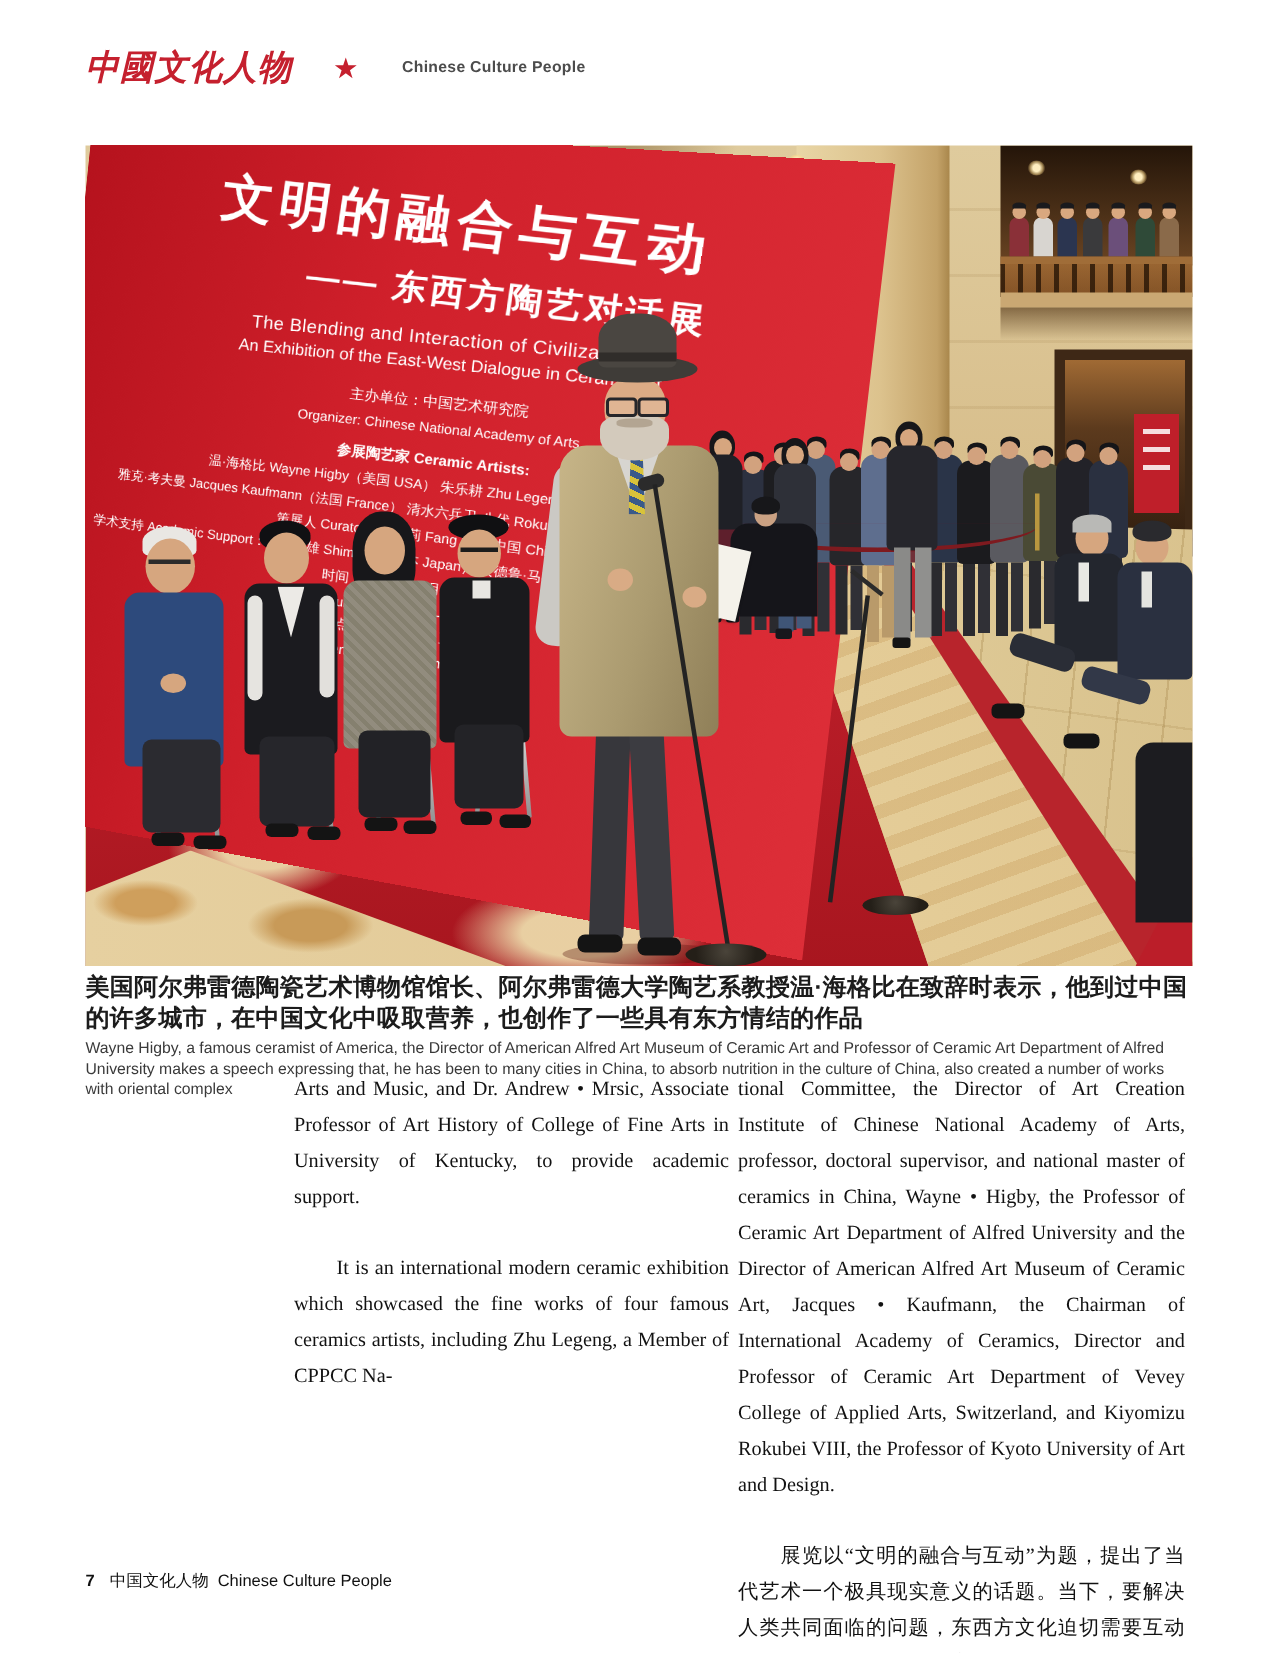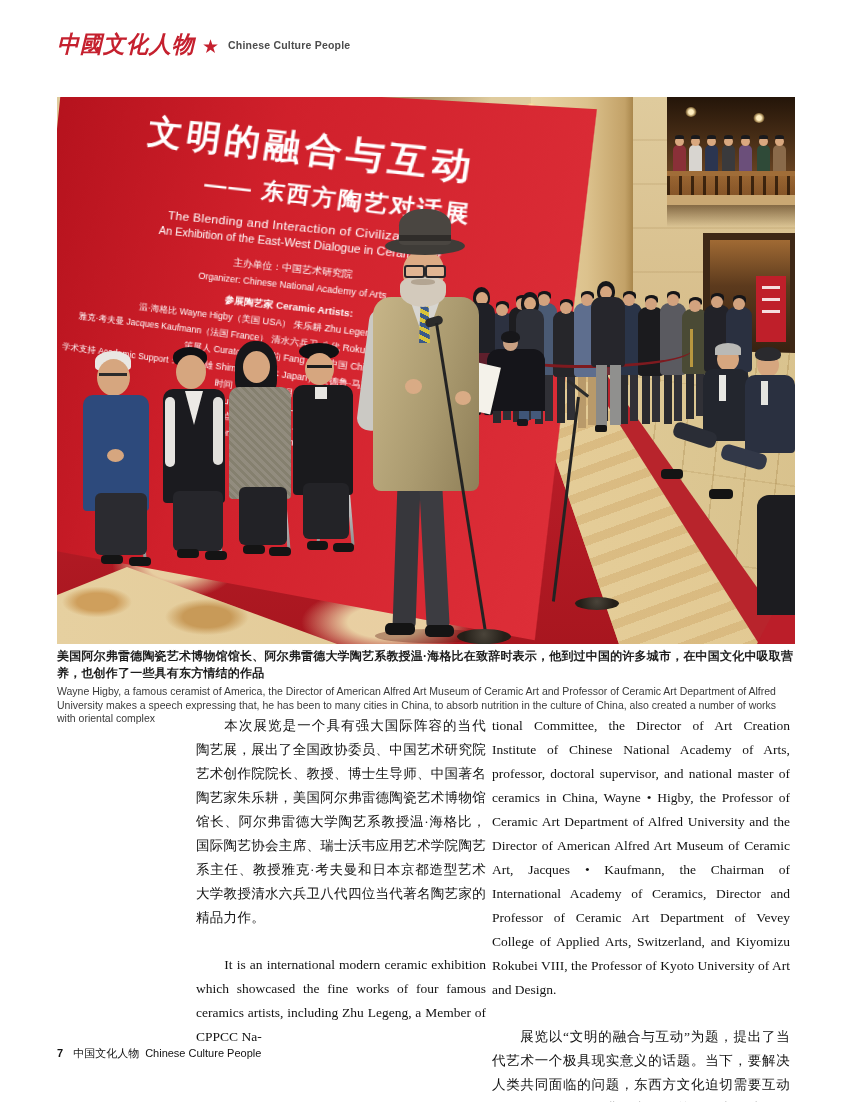--- a/index.html
+++ b/index.html
@@ -1,20 +1,20 @@
 <!DOCTYPE html>
 <html><head>
 <meta charset="utf-8">
 <style>
   html,body{margin:0;padding:0;}
   body{width:846px;height:1102px;background:#ffffff;font-family:"Liberation Sans",sans-serif;}
   .page{position:relative;width:846px;height:1102px;background:#fff;overflow:hidden;}
 
   
-  .masthead{position:absolute;left:57px;top:30px;display:flex;align-items:center;}
+  .masthead{position:absolute;left:57px;top:30px;display:flex;align-items:center;gap:20px;}
   .logo-cn{font-family:"DejaVu Serif",serif;font-style:italic;font-weight:bold;font-size:22px;color:#c5202e;letter-spacing:1px;transform:scaleY(1.05);}
   .logo-star{color:#c5202e;font-size:19px;margin:2px 0 0 7px;}
   .logo-en{font-size:10.5px;font-weight:bold;color:#4c4c4c;margin-left:9px;letter-spacing:.2px;}
 
   
   .photo{position:absolute;left:57px;top:97px;width:738px;height:547px;overflow:hidden;
     background:linear-gradient(180deg,#dfcb9d 0%,#d7bd8a 45%,#c8a96e 78%,#bf9e60 100%);}
   .photo *{position:absolute;}
 
   .arch-shadow{left:258px;top:0;width:180px;height:78px;background:radial-gradient(ellipse at 50% -30%,rgba(95,65,22,.55),rgba(95,65,22,0) 70%);}
@@ -98,21 +98,21 @@
 
   
   .spk-shadow{left:318px;top:532px;width:110px;height:14px;border-radius:50%;background:rgba(90,20,15,.35);}
 
   
   .mic-pole{width:3px;background:#232323;}
   .mic-base{border-radius:50%;background:radial-gradient(circle at 50% 35%,#4a443a,#241f18 70%);}
 
   
   .caption{position:absolute;left:57px;top:648px;width:739px;color:#303030;}
-  .caption .cn{font-size:12px;font-weight:bold;color:#1c1c1c;letter-spacing:.2px;margin-bottom:3px;}
+  .caption .cn{font-size:16px;font-weight:bold;color:#1c1c1c;letter-spacing:.2px;margin-bottom:3px;}
   .caption .en{font-size:10.5px;line-height:13.5px;color:#3a3a3a;}
 
   
   .col{position:absolute;top:714px;}
   .col-left{left:196px;width:290px;}
   .col-right{left:492px;width:298px;}
   .body-para{font-family:"Liberation Serif",serif;font-size:13.5px;line-height:24px;text-align:justify;color:#121212;margin:0 0 23px 0;}
   .body-para.indent{text-indent:2.1em;}
   .body-para.zh{letter-spacing:.3px;}
 
@@ -407,21 +407,21 @@
       <div class="mic-base" style="left:518px;top:500px;width:44px;height:13px;"></div>
     </div>
   </div>
 
   <div class="caption">
     <div class="cn">美国阿尔弗雷德陶瓷艺术博物馆馆长、阿尔弗雷德大学陶艺系教授温·海格比在致辞时表示，他到过中国的许多城市，在中国文化中吸取营养，也创作了一些具有东方情结的作品</div>
     <div class="en">Wayne Higby, a famous ceramist of America, the Director of American Alfred Art Museum of Ceramic Art and Professor of Ceramic Art Department of Alfred University makes a speech expressing that, he has been to many cities in China, to absorb nutrition in the culture of China, also created a number of works with oriental complex</div>
   </div>
 
   <div class="col col-left">
-      <p class="body-para zh indent">本次展览是一个具有强大国际阵容的当代陶艺展，展出了全国政协委员、中国艺术研究院艺术创作院院长、教授、博士生导师、中国著名陶艺家朱乐耕，美国阿尔弗雷德陶瓷艺术博物馆馆长、阿尔弗雷德大学陶艺系教授温·海格比，国际陶艺协会主席、瑞士沃韦应用艺术学院陶艺系主任、教授雅克·考夫曼和日本京都造型艺术大学教授清水六兵卫八代四位当代著名陶艺家的精品力作。</p>
+      <p class="body-para en">Arts and Music, and Dr. Andrew • Mrsic, Associate Professor of Art History of College of Fine Arts in University of Kentucky, to provide academic support.</p>
       <p class="body-para en indent">It is an international modern ceramic exhibition which showcased the fine works of four famous ceramics artists, including Zhu Legeng, a Member of CPPCC Na-</p>
     </div>
   <div class="col col-right">
       <p class="body-para en">tional Committee, the Director of Art Creation Institute of Chinese National Academy of Arts, professor, doctoral supervisor, and national master of ceramics in China, Wayne • Higby, the Professor of Ceramic Art Department of Alfred University and the Director of American Alfred Art Museum of Ceramic Art, Jacques • Kaufmann, the Chairman of International Academy of Ceramics, Director and Professor of Ceramic Art Department of Vevey College of Applied Arts, Switzerland, and Kiyomizu Rokubei VIII, the Professor of Kyoto University of Art and Design.</p>
       <p class="body-para zh indent">展览以“文明的融合与互动”为题，提出了当代艺术一个极具现实意义的话题。当下，要解决人类共同面临的问题，东西方文化迫切需要互动对话。在全球化的背景之下，关于生态保护、可持续发展、</p>
     </div>
 
   <div class="footer">
     <span class="num">7</span>
     <span class="cn">中国文化人物</span>

